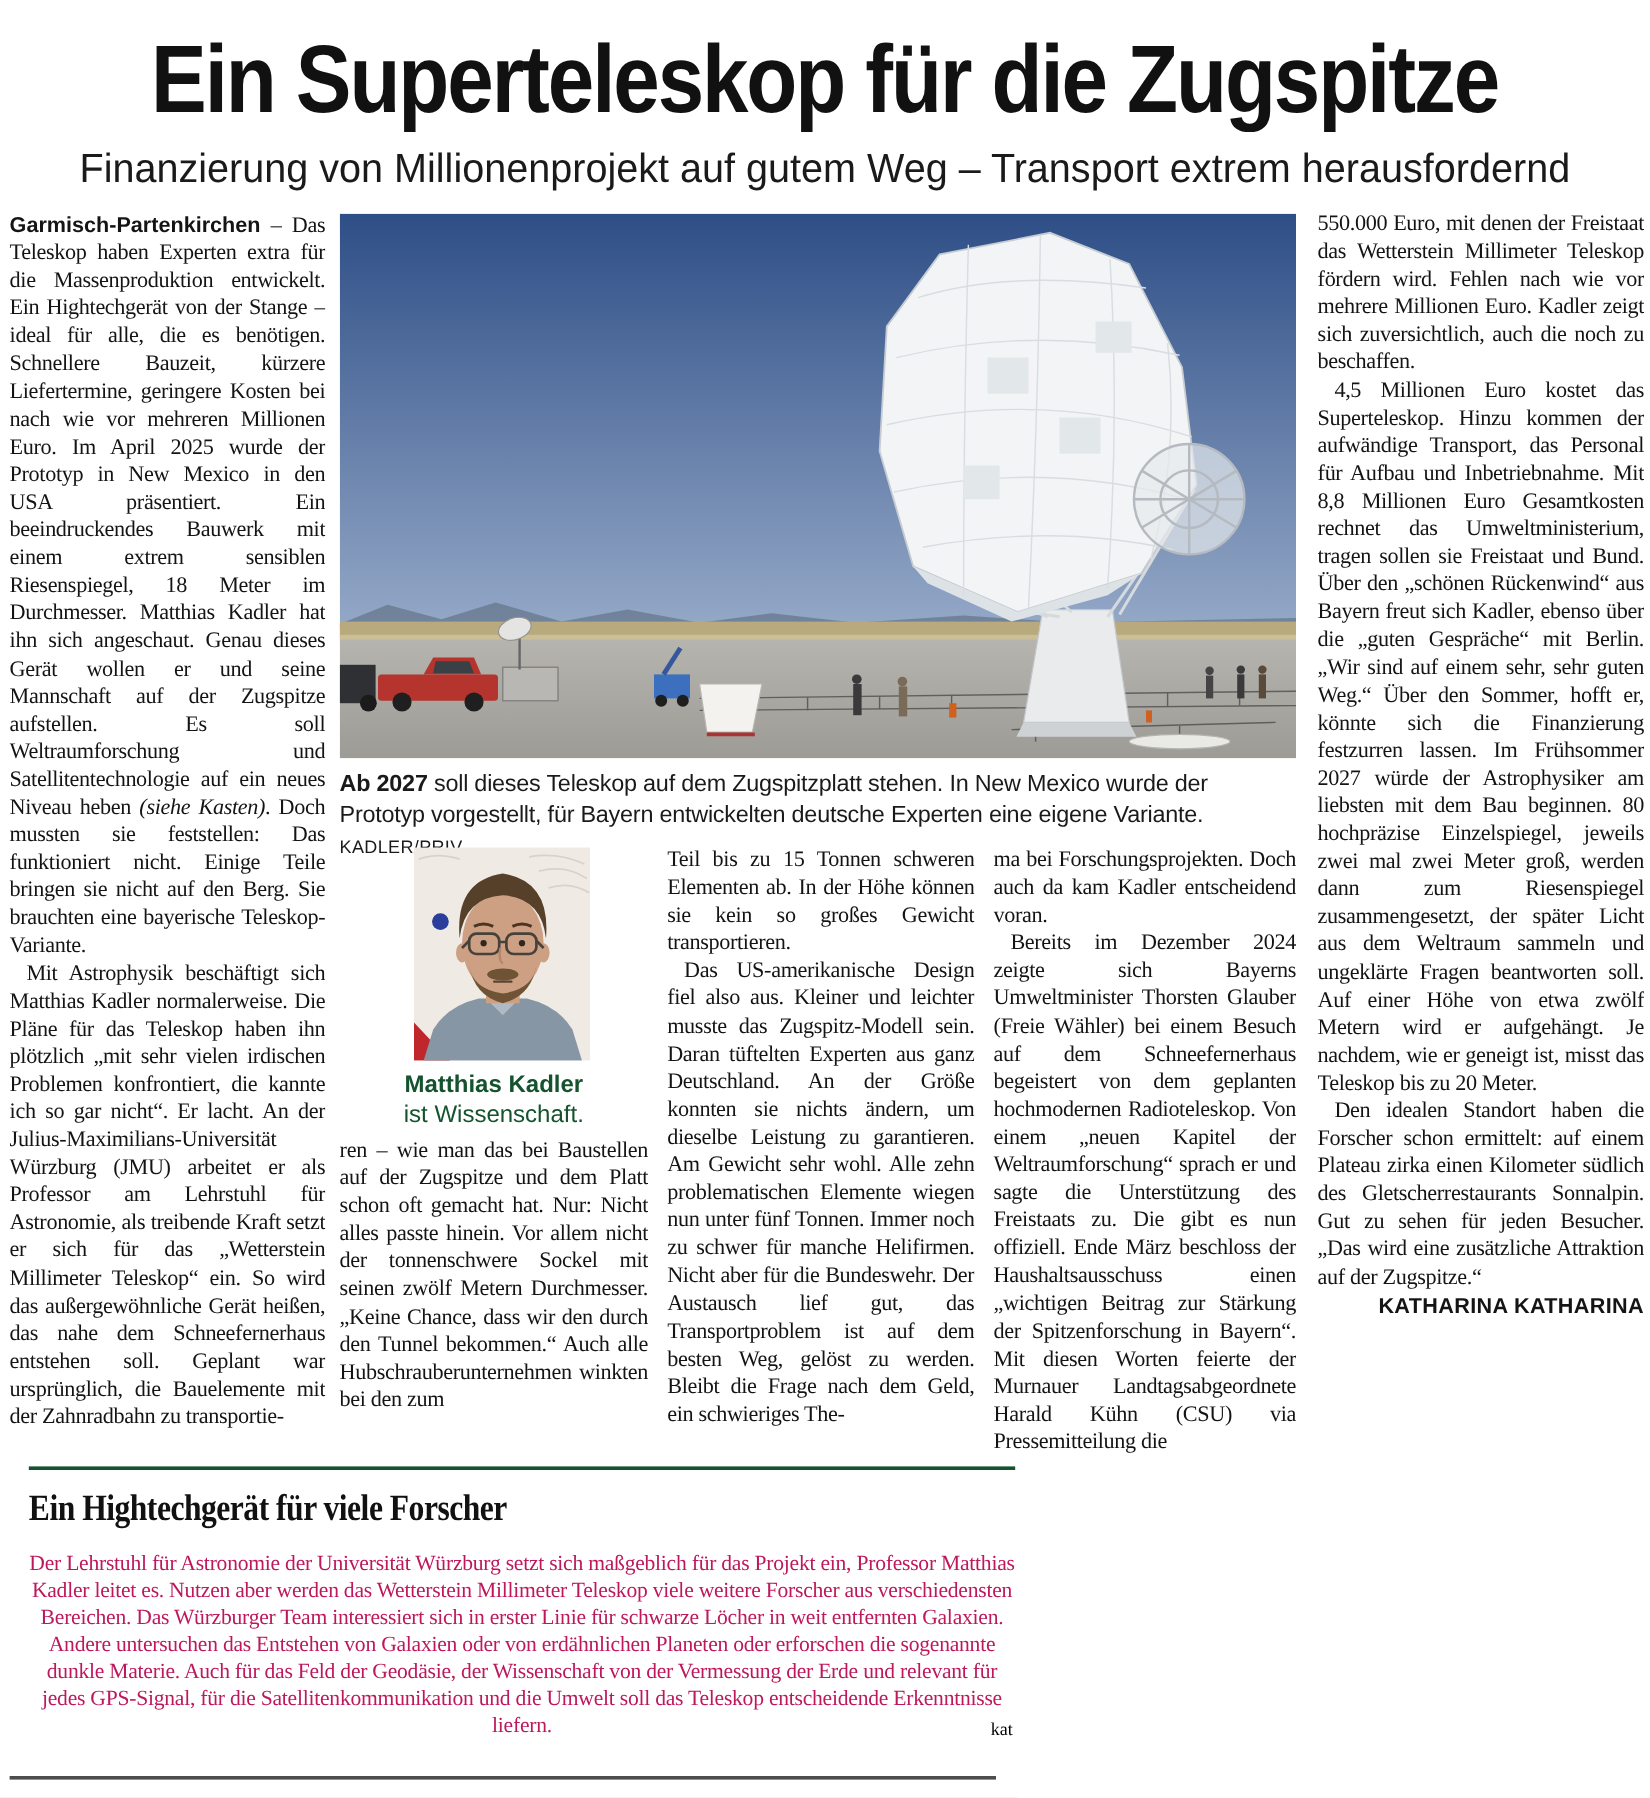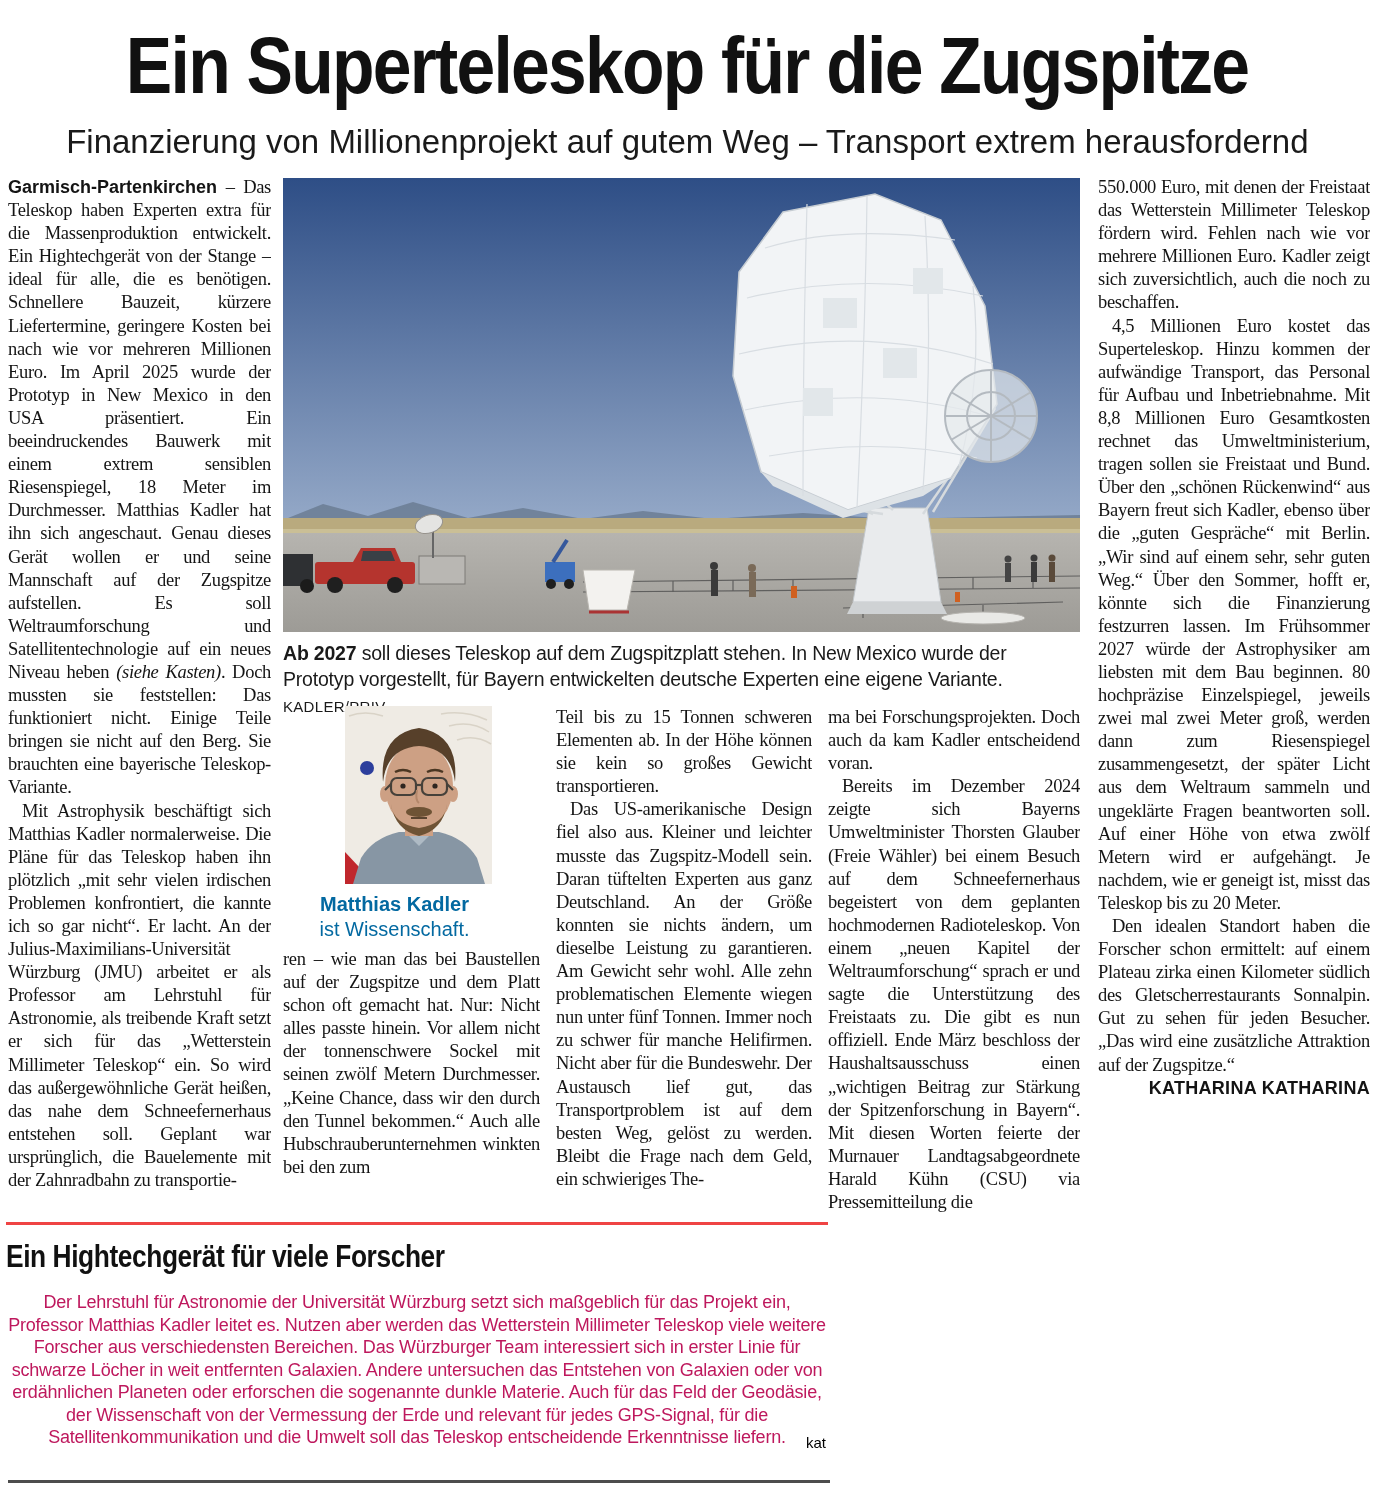--- a/index.html
+++ b/index.html
@@ -29,26 +29,26 @@
   
   .photo{position:absolute;left:283px;top:178px;width:797px;height:454px;overflow:hidden;}
   .photo svg{display:block;}
   .caption{position:absolute;left:283px;top:640px;width:797px;
            font-family:"Liberation Sans", sans-serif;font-size:19.5px;line-height:26px;
            letter-spacing:-0.2px;color:#1a1a1a;}
   .caption b{font-weight:bold;}
   .photo-credit{font-size:15px;letter-spacing:.3px;}
   
   .portrait{position:absolute;left:345px;top:706px;width:147px;height:178px;overflow:hidden;}
-  .portrait-caption{position:absolute;left:266px;top:892px;width:257px;text-align:center;
-           font-family:"Liberation Sans", sans-serif;font-size:20px;line-height:25px;color:#0369a1;}
+  .portrait-caption{position:absolute;left:283px;top:892px;width:257px;text-align:center;
+           font-family:"Liberation Sans", sans-serif;font-size:20px;line-height:25px;color:#14532d;}
   .portrait-caption .pname{font-weight:bold;}
   
-  .infobox{position:absolute;left:6px;top:1222px;width:822px;height:260px;
-           border-top:3px solid #ef4444;font-family:Liberation Sans, sans-serif;}
+  .infobox{position:absolute;left:24px;top:1222px;width:822px;height:260px;
+           border-top:3px solid #14532d;font-family:Liberation Serif, serif;}
   .infobox-title{margin:14px 0 0 0;white-space:nowrap;}
   .infobox-title span{display:inline-block;transform:scaleX(.85);transform-origin:left;
            font-weight:bold;font-size:31px;letter-spacing:-0.5px;color:#111;}
   .infobox-body{margin:16px 0 3px 0;font-size:18px;line-height:22.5px;letter-spacing:-0.2px;
            color:#be185d;text-align:center;}
   .infobox-credit{position:absolute;right:2px;bottom:34px;font-size:15px;color:#000000;}
   .bottom-rule{position:absolute;left:8px;top:1480px;width:822px;border-top:3px solid #4d4d4d;}
   i{font-style:italic;}
 </style>
 </head>

